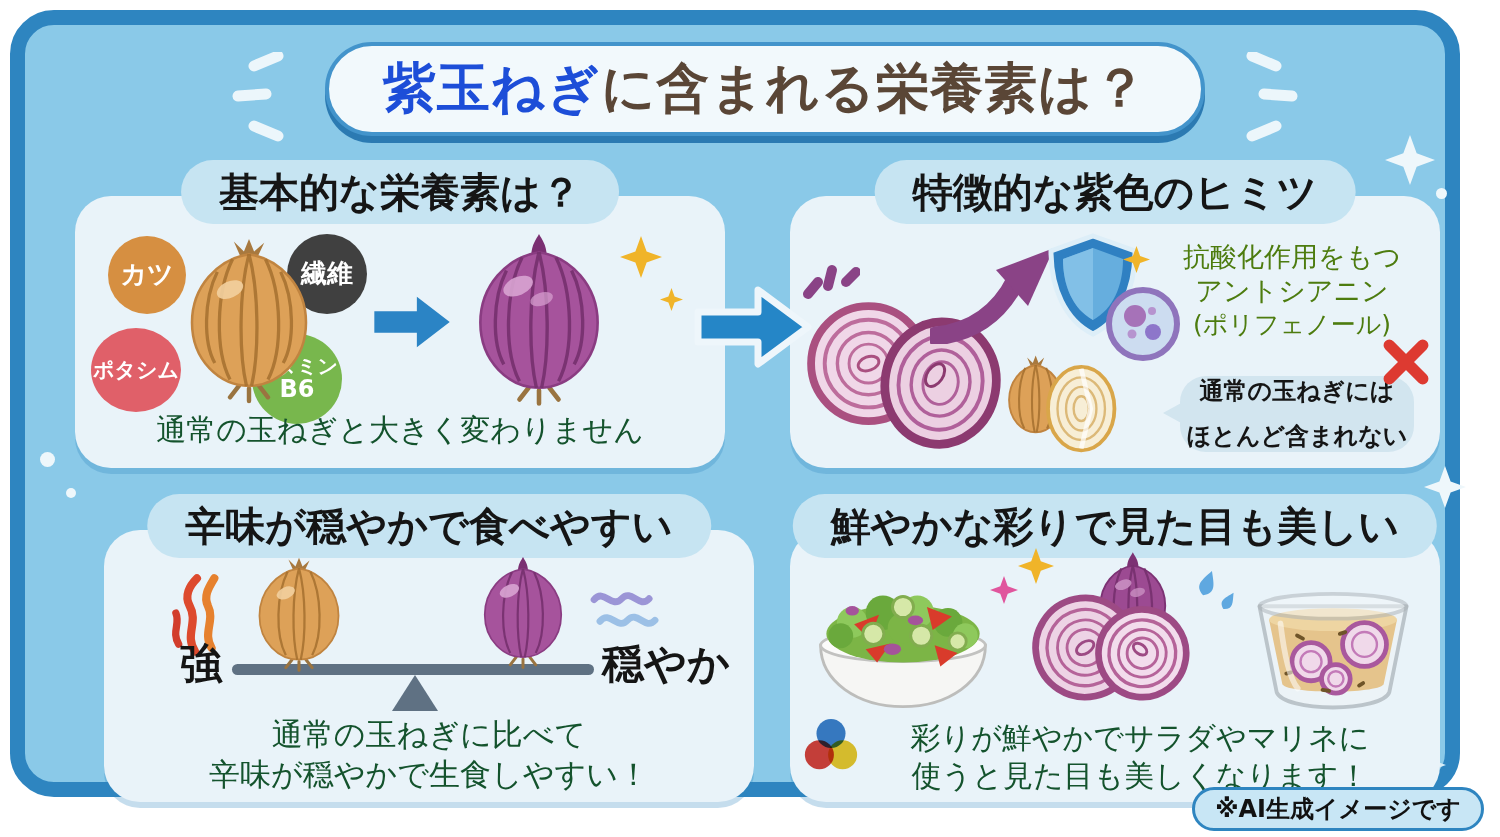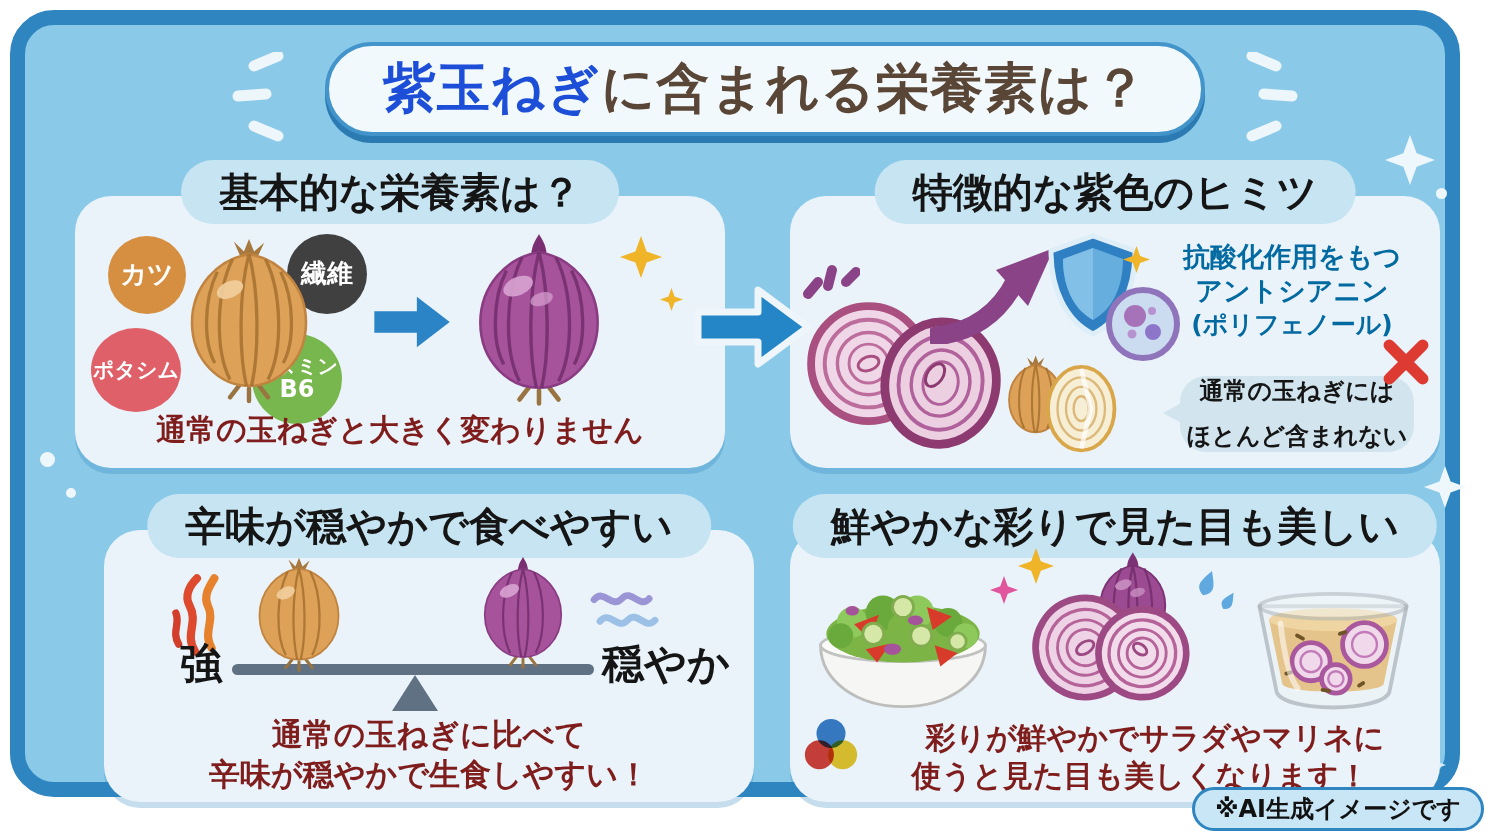--- a/index.html
+++ b/index.html
@@ -27,27 +27,27 @@
     position:absolute;width:650px;height:272px;background:#e9f3f9;border-radius:36px;
     box-shadow:0 6px 0 rgba(46,133,192,0.28);
   }
   .panel-header{
     position:absolute;left:50%;top:-36px;transform:translateX(-50%);
     height:64px;line-height:64px;padding:0 38px;background:#c6e4f2;border-radius:34px;
     font-size:40px;font-weight:bold;color:#151515;white-space:nowrap;
   }
   .caption{
     position:absolute;left:0;width:100%;text-align:center;
-    font-size:30px;font-weight:bold;color:#7f1d1d;white-space:nowrap;
+    font-size:30px;font-weight:normal;color:#14532d;white-space:nowrap;
   }
   .badge{
     position:absolute;border-radius:50%;display:flex;flex-direction:column;
     align-items:center;justify-content:center;color:#ffffff;font-weight:bold;line-height:1.05;
   }
-  .benefit-lines{position:absolute;text-align:center;font-weight:bold;color:#0369a1;}
+  .benefit-lines{position:absolute;text-align:center;font-weight:normal;color:#4d7c0f;}
   .benefit-lines div{font-size:27px;line-height:34px;white-space:nowrap;}
   .benefit-lines div:last-child{font-size:25px;}
   .bubble{
     position:absolute;background:#d2e5ef;border-radius:26px;
     display:flex;flex-direction:column;align-items:center;justify-content:space-between;
     font-size:24px;font-weight:bold;color:#151515;line-height:31px;white-space:nowrap;
   }
   .bubble::before{
     content:"";position:absolute;left:-17px;top:26px;width:0;height:0;
     border-top:11px solid transparent;border-bottom:11px solid transparent;
@@ -396,19 +396,19 @@
     <ellipse cx="95" cy="38" rx="77" ry="13" fill="#f4f8fa" opacity="0.5" stroke="#aab1b6" stroke-width="4"></ellipse>
     <path d="M40 56 C44 90 50 114 58 124" stroke="#ffffff" stroke-width="6" fill="none" opacity="0.55" stroke-linecap="round"></path>
   </svg>
 
   <svg class="abs" style="left:10px;top:186px;" width="62" height="60" viewBox="0 0 64 62">
     <circle cx="32" cy="18" r="15" fill="#3b7ec4" style="mix-blend-mode:multiply;"></circle>
     <circle cx="20" cy="40" r="15" fill="#d6413a" style="mix-blend-mode:multiply;"></circle>
     <circle cx="44" cy="40" r="15" fill="#e8c42e" style="mix-blend-mode:multiply;"></circle>
   </svg>
 
-  <div class="caption" style="left:85px;width:560px;top:188px;">彩りが鮮やかでサラダやマリネに</div>
+  <div class="caption" style="left:70px;width:560px;top:188px;">彩りが鮮やかでサラダやマリネに</div>
   <div class="caption" style="left:70px;width:560px;top:226px;">使うと見た目も美しくなります！</div>
 </div>
 
 <div class="ai-badge">
   <span>※AI生成イメージです</span>
 </div>
 
 </body></html>

